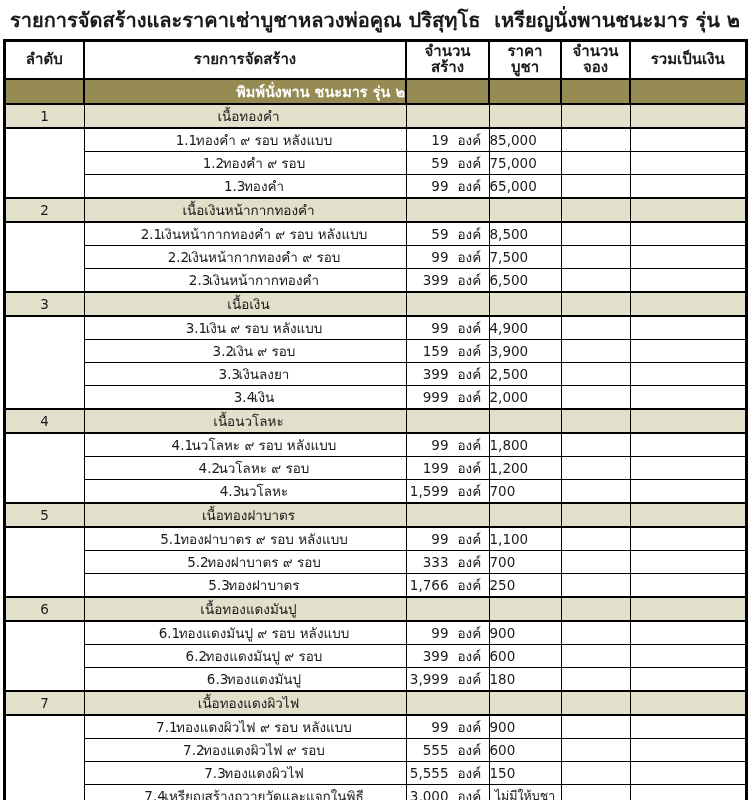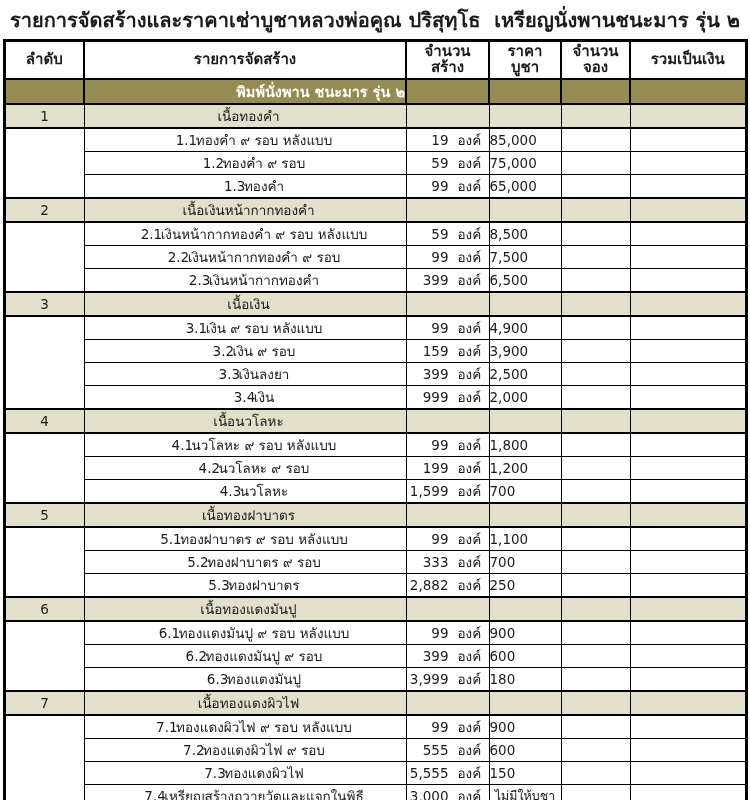--- a/index.html
+++ b/index.html
@@ -302,21 +302,21 @@
           </div>
         </td>
         <td class="c-price">700</td>
         <td class="c-res"></td>
         <td class="c-total"></td>
       </tr>
       <tr class="item">
         <td class="c-desc"><span class="item-no">5.3</span><span>ทองฝาบาตร</span></td>
         <td class="c-qty">
           <div class="qty-wrap">
-            <span class="qty-num">2,882</span>
+            <span class="qty-num">1,766</span>
             <span class="qty-unit">องค์</span>
           </div>
         </td>
         <td class="c-price">250</td>
         <td class="c-res"></td>
         <td class="c-total"></td>
       </tr>
       <tr class="group">
         <td class="c-num">6</td>
         <td class="c-desc">เนื้อทองแดงมันปู</td>

